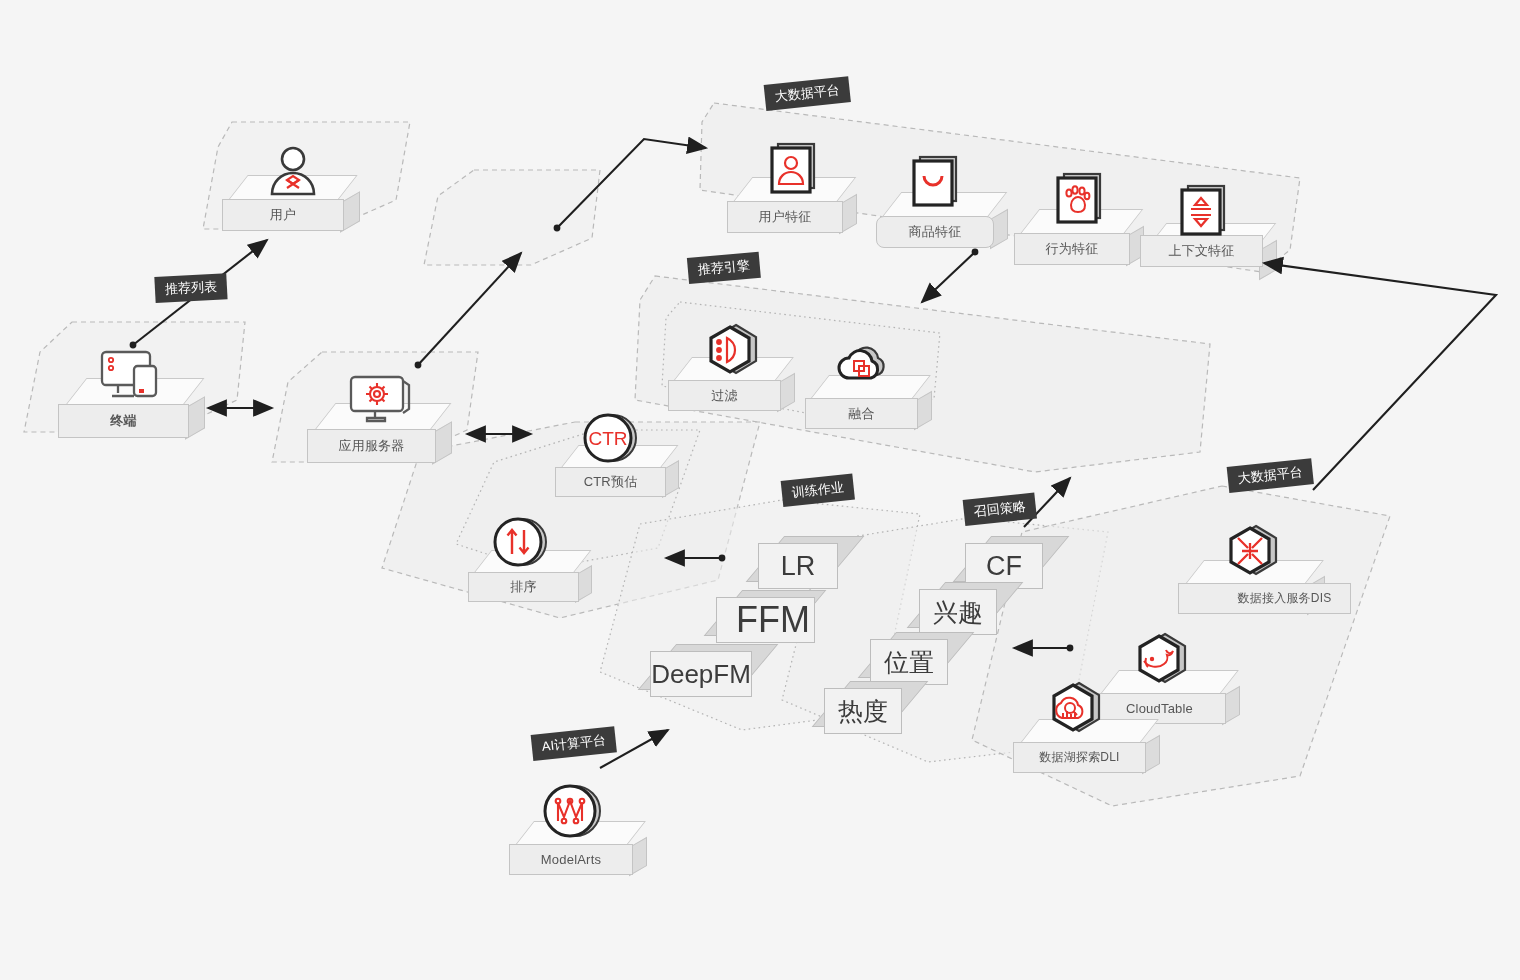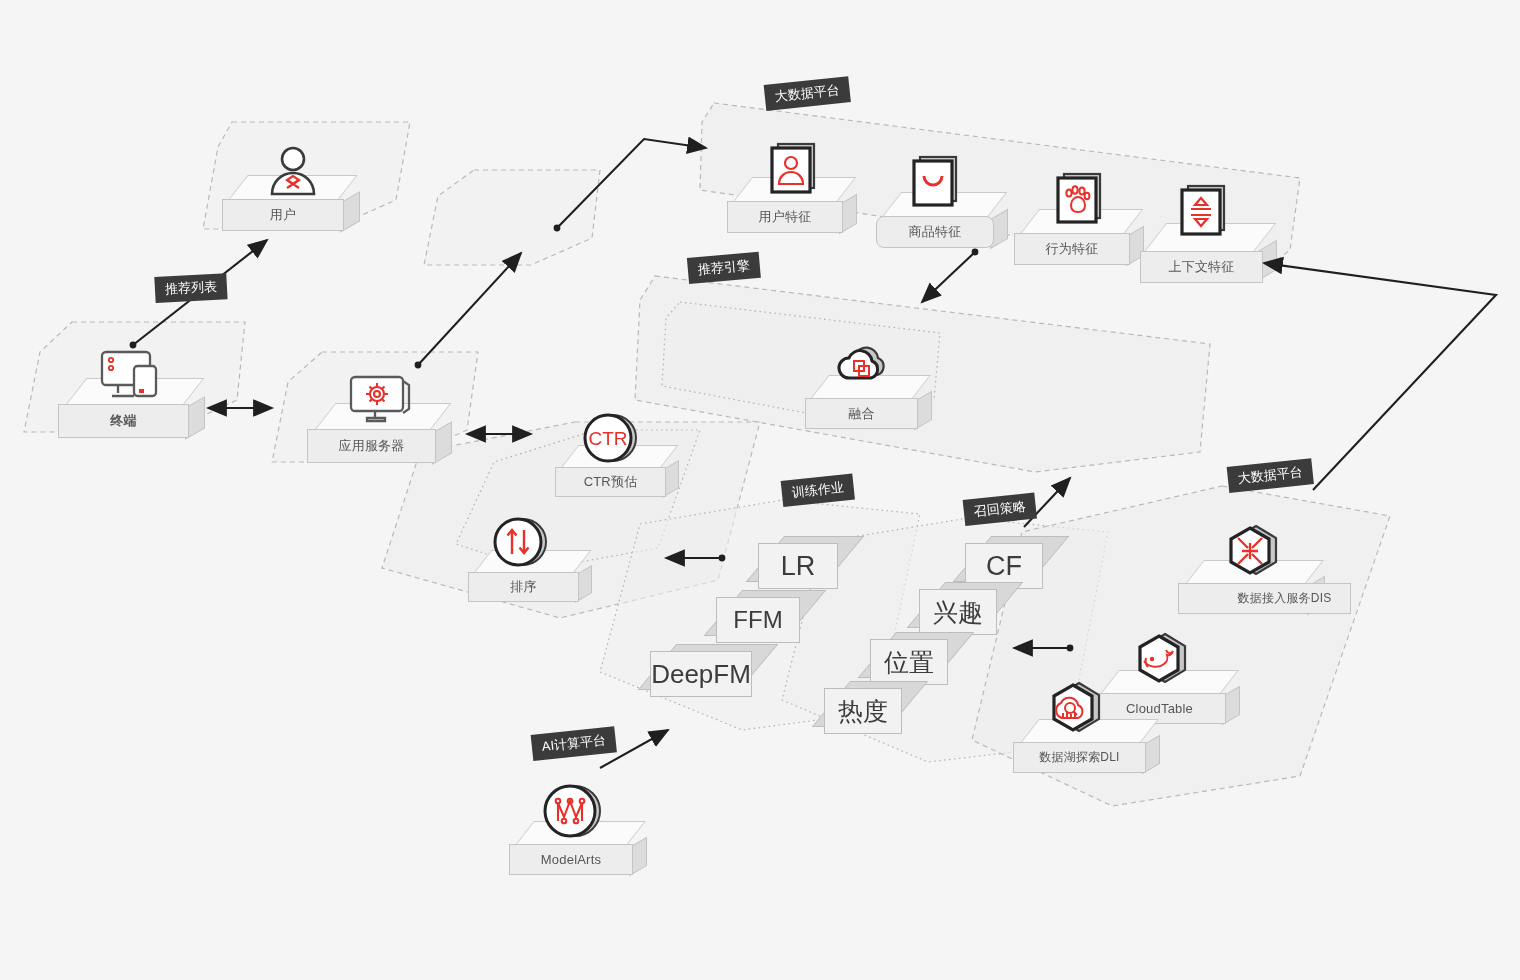--- a/index.html
+++ b/index.html
@@ -252,37 +252,58 @@
           <path d="M25 36c0-5 4-8 7-8s7 3 7 8-3 7-7 7-7-2-7-7z"></path>
         </g>
       </svg>
     </div>
   </div>
 
   <div class="node" style="left:1140px;top:223px;">
     <div class="ped" style="width:148px;height:60px;">
       <div class="top" style="width:108px;height:27px;left:15px;top:0;transform:skewX(-38deg);"></div>
       <div class="side" style="width:16px;height:28px;left:119px;top:22px;transform:skewY(-30deg);"></div>
-      <div class="front" style="width:121px;height:30px;left:0;top:28px;">
+      <div class="front" style="width:121px;height:30px;left:0;top:12px;">
         <span class="lbl">上下文特征</span>
       </div>
     </div>
     <div class="badge" style="left:30px;top:-42px;">
       <svg width="66" height="64" viewBox="0 0 66 64">
         <rect x="18" y="5" width="36" height="44" fill="#d4d4d4" stroke="#3a3a3a" stroke-width="2.2"></rect>
         <rect x="12" y="9" width="38" height="44" fill="#fff" stroke="#232323" stroke-width="3.2"></rect>
         <g stroke="#e8312a" stroke-width="2.2" fill="none">
           <path d="M31 17l6 7H25z"></path>
           <path d="M21 28h20M21 34h20"></path>
           <path d="M31 45l-6-7h12z"></path>
         </g>
       </svg>
     </div>
   </div>
 
+  <div class="node" style="left:668px;top:357px;">
+    <div class="ped" style="width:136px;height:58px;">
+      <div class="top" style="width:100px;height:26px;left:13px;top:0;transform:skewX(-38deg);"></div>
+      <div class="side" style="width:16px;height:27px;left:109px;top:21px;transform:skewY(-30deg);"></div>
+      <div class="front" style="width:111px;height:29px;left:0;top:23px;">
+        <span class="lbl">过滤</span>
+      </div>
+    </div>
+    <div class="badge" style="left:28px;top:-38px;">
+      <svg width="70" height="70" viewBox="0 0 70 70">
+        <path d="M40 6l20 12v24L40 54 20 42V18z" fill="#c7c7c7" stroke="#3a3a3a" stroke-width="2.2"></path>
+        <path d="M34 8l19 11v23L34 53 15 42V19z" fill="#fff" stroke="#232323" stroke-width="3.2"></path>
+        <g stroke="#e8312a" stroke-width="2.2" fill="none">
+          <path d="M31 19c6 3 8 8 8 12s-2 9-8 12z"></path>
+          <circle cx="23" cy="23" r="1.8" fill="#e8312a"></circle>
+          <circle cx="23" cy="31" r="1.8" fill="#e8312a"></circle>
+          <circle cx="23" cy="39" r="1.8" fill="#e8312a"></circle>
+        </g>
+      </svg>
+    </div>
+  </div>
 
   <div class="node" style="left:805px;top:375px;">
     <div class="ped" style="width:136px;height:58px;">
       <div class="top" style="width:100px;height:26px;left:13px;top:0;transform:skewX(-38deg);"></div>
       <div class="side" style="width:16px;height:27px;left:109px;top:21px;transform:skewY(-30deg);"></div>
       <div class="front" style="width:111px;height:29px;left:0;top:23px;">
         <span class="lbl">融合</span>
       </div>
     </div>
     <div class="badge" style="left:22px;top:-36px;">
@@ -422,21 +443,21 @@
   </div>
 
   <div class="panel" style="left:758px;top:543px;">
     <div class="pshadow" style="width:78px;height:44px;left:7px;top:-7px;transform:skewX(-40deg);"></div>
     <div class="pface" style="width:78px;height:44px;font-size:27px;">
       <span>LR</span>
     </div>
   </div>
   <div class="panel" style="left:716px;top:597px;">
     <div class="pshadow" style="width:82px;height:44px;left:7px;top:-7px;transform:skewX(-40deg);"></div>
-    <div class="pface" style="width:82px;height:44px;font-size:24px;">
+    <div class="pface" style="width:82px;height:44px;font-size:36px;padding-left:15px;">
       <span>FFM</span>
     </div>
   </div>
   <div class="panel" style="left:650px;top:651px;">
     <div class="pshadow" style="width:100px;height:44px;left:7px;top:-7px;transform:skewX(-40deg);"></div>
     <div class="pface" style="width:100px;height:44px;font-size:26px;">
       <span>DeepFM</span>
     </div>
   </div>
   <div class="panel" style="left:965px;top:543px;">

